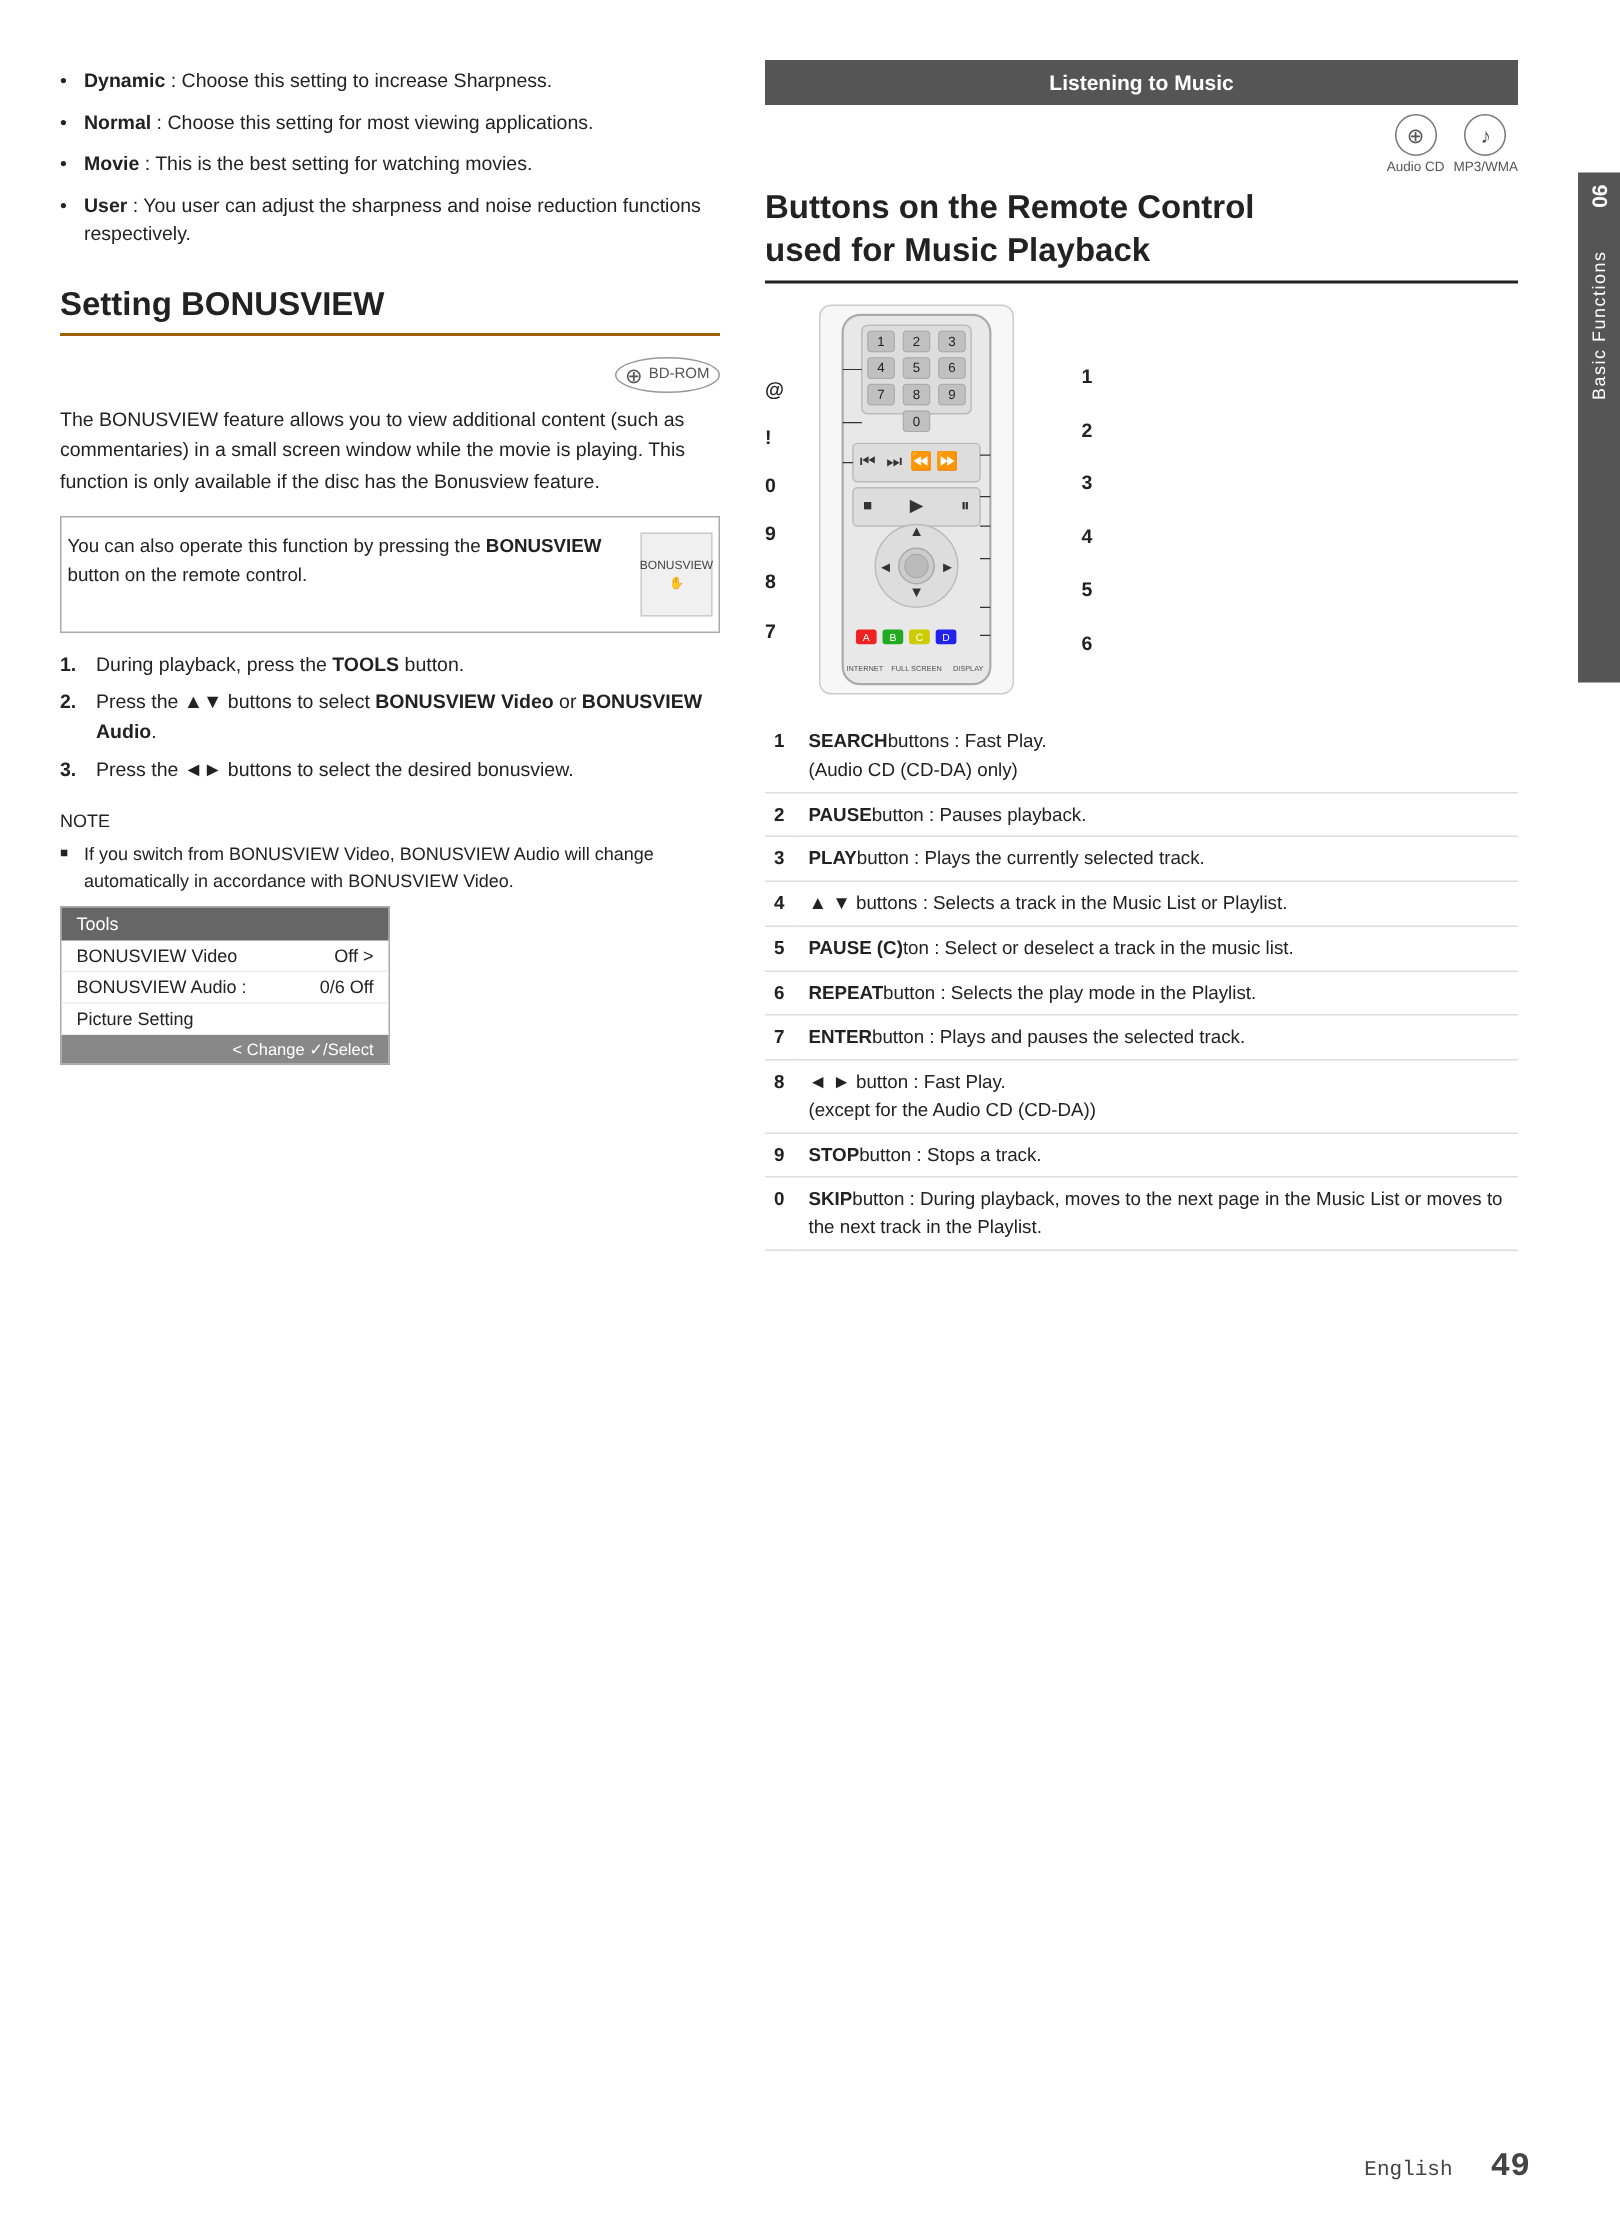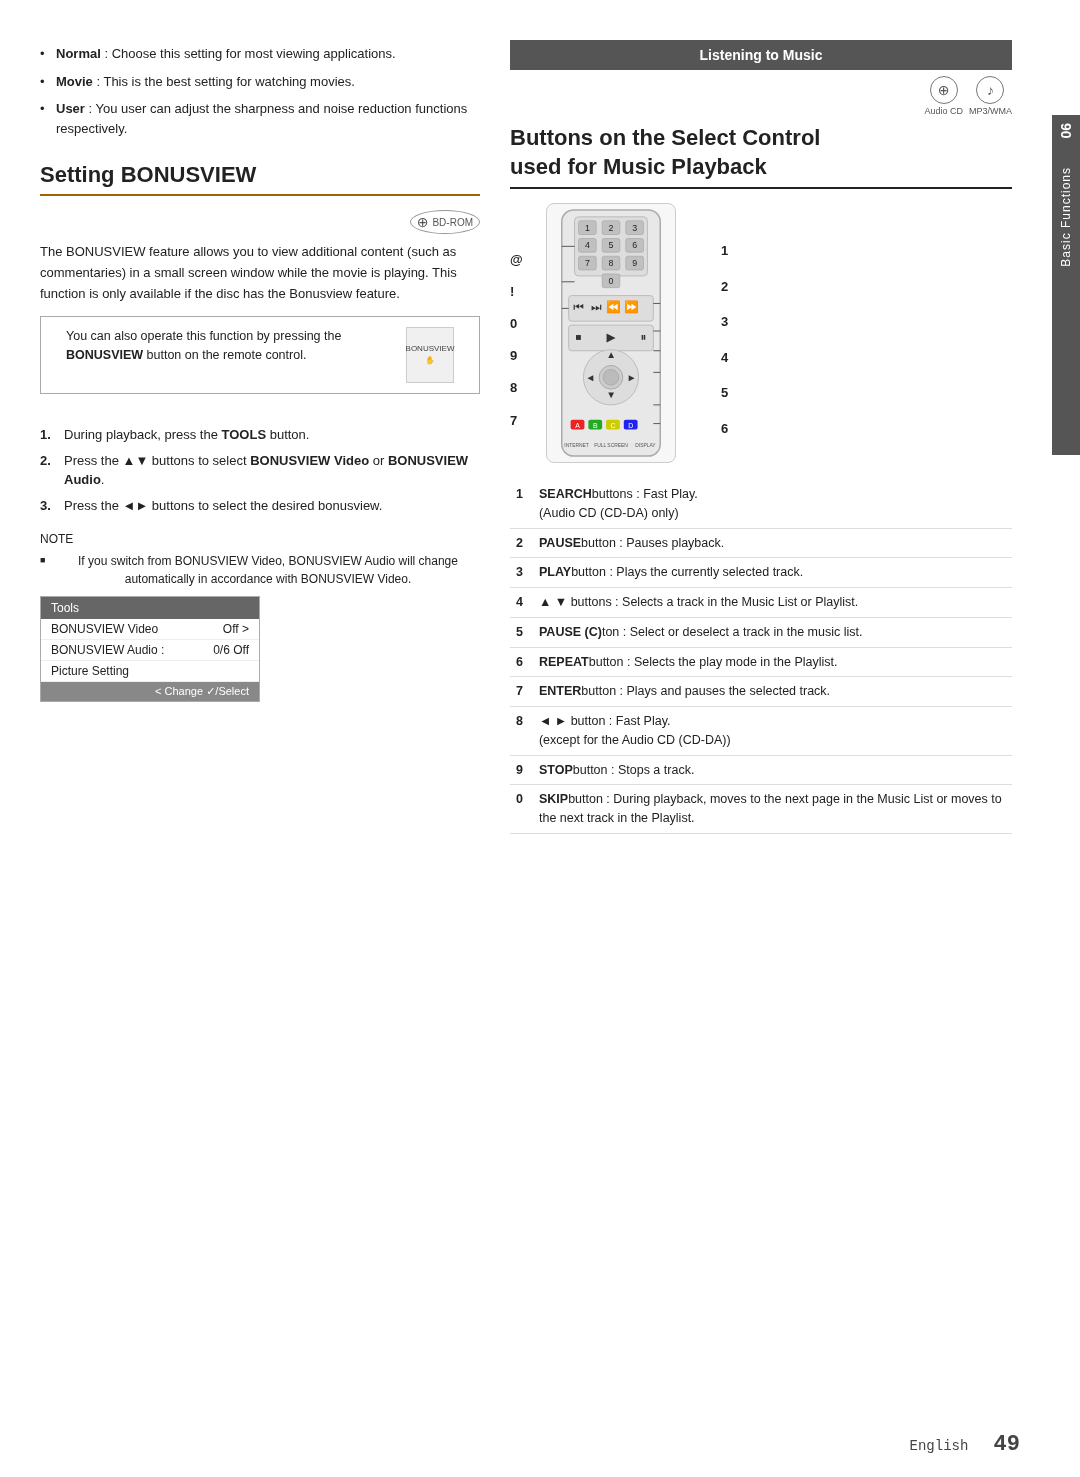--- a/index.html
+++ b/index.html
@@ -120,25 +120,25 @@
     
     .body-text {
       font-size: 13px;
       line-height: 1.6;
       margin-bottom: 12px;
     }
 
     
     .info-box {
       border: 1px solid #aaa;
-      padding: 10px 25px;
+      padding: 10px 4px;
       display: flex;
       gap: 10px;
       align-items: flex-start;
-      margin-bottom: 28px;
+      margin-bottom: 8px;
       font-size: 12.5px;
       line-height: 1.5;
     }
     .info-box-text { flex: 1; }
     .bonusview-btn-img {
       width: 48px;
       height: 56px;
       border: 1px solid #ccc;
       background: #f0f0f0;
       display: flex;
@@ -172,21 +172,20 @@
       margin-top: 10px;
     }
     .note-heading {
       font-weight: normal;
       font-size: 12px;
       margin-bottom: 6px;
       text-transform: uppercase;
     }
     .note-list {
       list-style: none;
-      text-align: center;
     }
     .note-list li {
       padding-left: 16px;
       position: relative;
       font-size: 12px;
       line-height: 1.5;
       margin-bottom: 6px;
     }
     .note-list li::before {
       content: "■";
@@ -325,20 +324,21 @@
   <div class="side-tab" style="height:340px; top:115px;">
     <span class="side-tab-number">06</span>
     <span class="side-tab-label">Basic Functions</span>
   </div>
 
   <div class="content-area">
 
     <div class="left-col">
 
       <ul class="bullet-list">
+        <li><b>Dynamic</b> : Choose this setting to increase Sharpness.</li>
         <li><b>Normal</b> : Choose this setting for most viewing applications.</li>
         <li><b>Movie</b> : This is the best setting for watching movies.</li>
         <li><b>User</b> : You user can adjust the sharpness and noise reduction functions respectively.</li>
       </ul>
 
       <div class="section-heading">Setting BONUSVIEW</div>
 
       <div class="bdrom-icon-area">
         <span class="bdrom-icon">
           <span style="font-size:14px;">⊕</span>
@@ -409,21 +409,21 @@
           <div class="audio-icon-circle">⊕</div>
           <span>Audio CD</span>
         </div>
         <div class="audio-icon">
           <div class="audio-icon-circle">♪</div>
           <span>MP3/WMA</span>
         </div>
       </div>
 
       <div class="main-heading">
-        <span>Buttons on the Select Control</span><br>
+        <span>Buttons on the Remote Control</span><br>
         <span>used for Music Playback</span>
       </div>
       <hr class="main-heading-divider">
 
       <div class="remote-area">
 
         <div style="display:flex; flex-direction:column; justify-content:space-around; padding: 40px 4px 30px 0; font-size:13px; font-weight:bold; width:20px;">
           <span>@</span>
           <span>!</span>
           <span>0</span>

